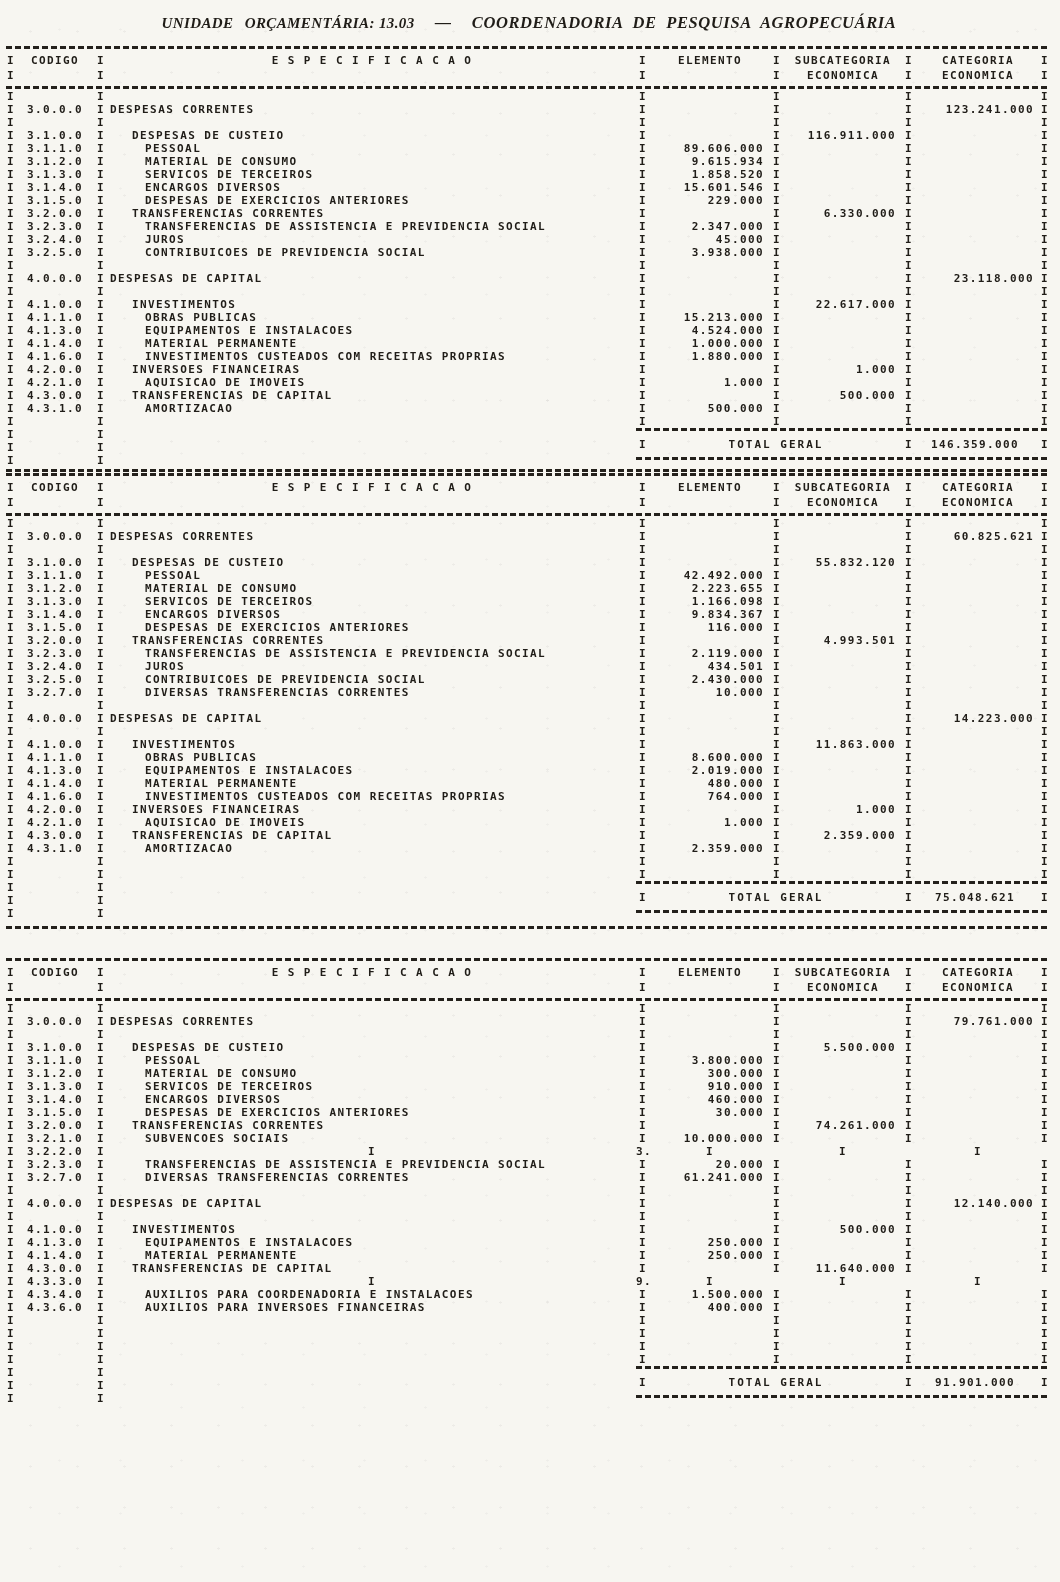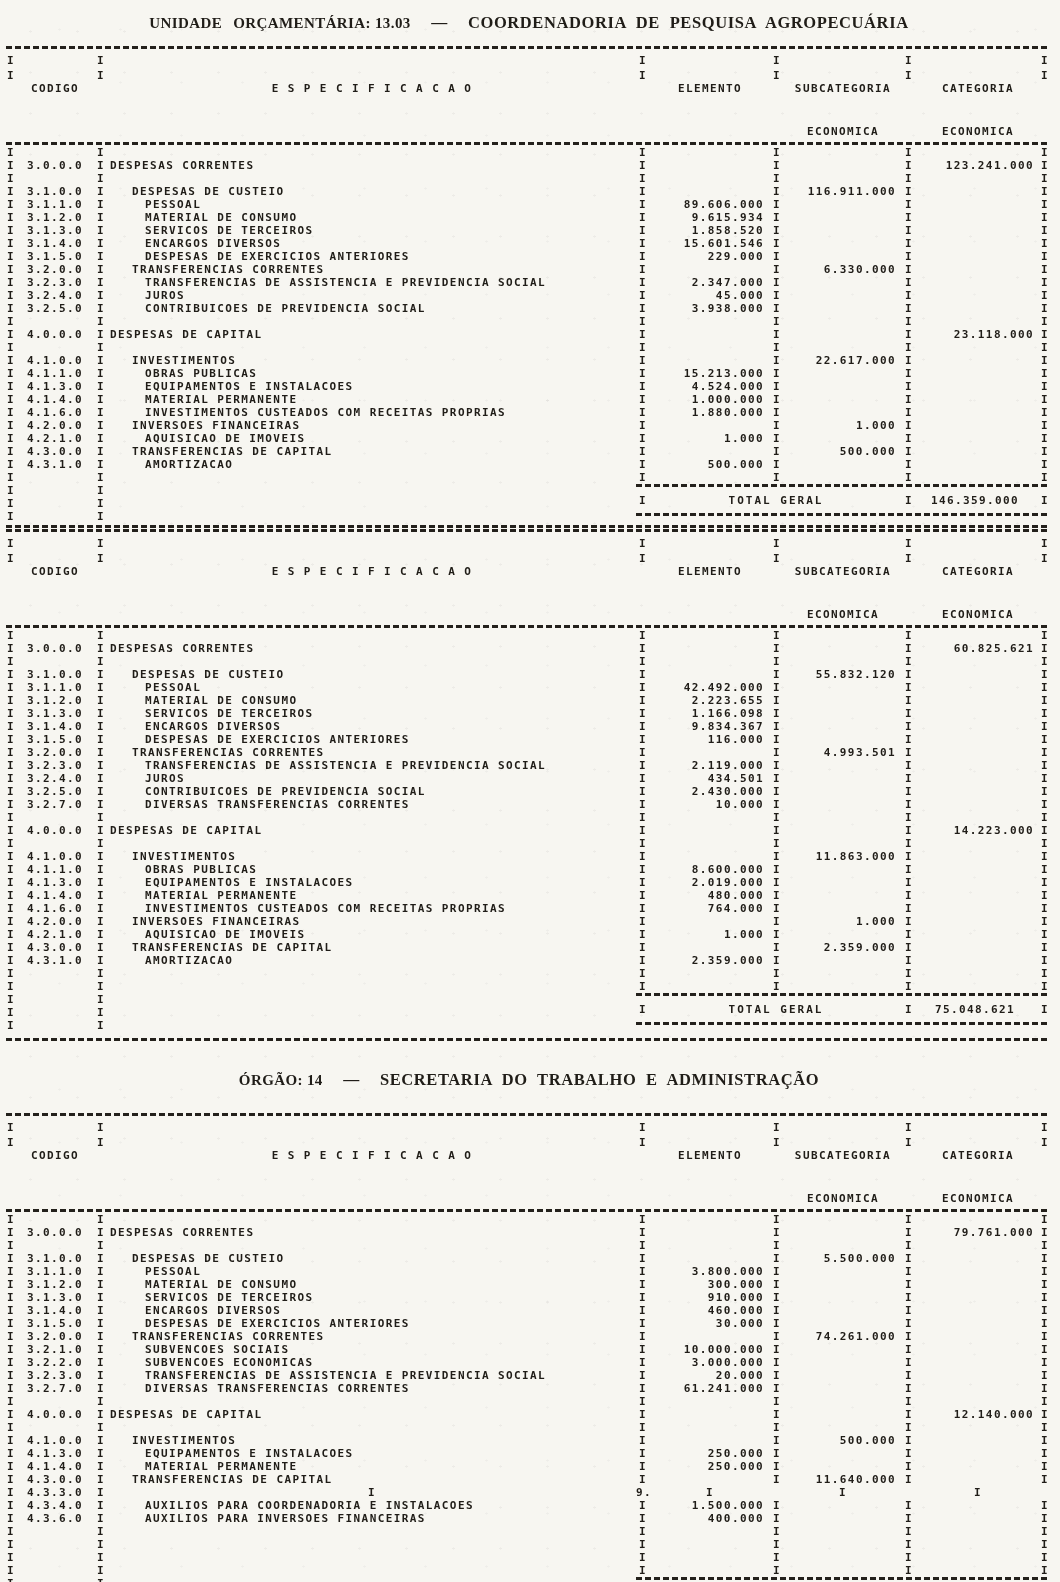--- a/index.html
+++ b/index.html
@@ -14,35 +14,35 @@
     color:#201d18;
     font-family:"DejaVu Sans Mono",monospace;
   }
   .page{padding:5px 8px 0 6px;}
 
   
   .heads{text-align:center;font-family:"Liberation Serif",serif;font-weight:700;}
   .s1 .heads{margin:5px 0 13px;}
   .s2 .heads{margin:33px 0 35px;}
   .s3 .heads{margin:29px 0 23px;}
-  .h{margin:8px;white-space:nowrap;word-spacing:7px;letter-spacing:0.4px;}
+  .h{margin:8px;white-space:nowrap;word-spacing:7px;letter-spacing:0.4px;font-style:italic;}
   .h.second{margin-top:9px;}
   .hl,.hcode{font-size:15px;}
   .hcode{margin-left:4px;}
   .hdash{font-size:16px;margin:0 9px;font-weight:700;}
   .hname{font-size:16.5px;letter-spacing:0.6px;word-spacing:5px;}
 
   
   .ttable{width:1044px;font-size:11px;font-weight:700;letter-spacing:1.4px;line-height:13px;white-space:nowrap;}
   .dline{height:3px;margin:1px 0;
     background:repeating-linear-gradient(90deg,#24211c 0 6px,transparent 6px 9px);}
   .hrow,.trow{display:grid;grid-template-columns:10px 78px 14px 1fr 14px 120px 14px 118px 14px 124px 10px;}
   .hrow{padding:3px 0 2px;}
   .hc{text-align:center;}
-  .hline{display:block;line-height:15px;margin-top:28px;}
+  .hline{display:block;line-height:15px;}
   .hsep{display:flex;flex-direction:column;align-items:center;}
   .hsep span{line-height:15px;}
   .trow{height:13px;}
   .sep{text-align:center;overflow:hidden;}
   .code{text-align:center;}
   .spec{overflow:hidden;}
   .i0{padding-left:2px;}
   .i1{padding-left:24px;}
   .i2{padding-left:37px;}
   .num{text-align:right;padding-right:6px;overflow:hidden;}
@@ -938,25 +938,20 @@
             </div>
             <div class="dline"></div>
           </div>
         </div>
         <div class="dline bline"></div>
       </div>
   </section>
 
   <section class="sec s3">
     <div class="heads">
-      <p class="h">
-        <span class="hl">ÓRGÃO:</span><span class="hcode">14</span>
-        <span class="hdash">—</span>
-        <span class="hname">SECRETARIA DO TRABALHO E ADMINISTRAÇÃO</span>
-      </p>
     </div>
     <div class="ttable">
         <div class="dline"></div>
         <div class="hrow">
           <span class="sep hsep">
             <span>I</span>
             <span>I</span>
           </span>
           <span class="hc">
             <span class="hline">CODIGO</span>
@@ -1138,21 +1133,20 @@
             <span class="sep">I</span>
             <span class="num"></span>
             <span class="sep">I</span>
             <span class="num"></span>
             <span class="sep">I</span>
           </div>
           <div class="trow">
             <span class="sep">I</span>
             <span class="code">3.2.2.0</span>
             <span class="sep">I</span>
-            <span class="spec i2">SUBVENCOES ECONOMICAS</span>
             <span class="sep">I</span>
             <span class="num">3.000.000</span>
             <span class="sep">I</span>
             <span class="num"></span>
             <span class="sep">I</span>
             <span class="num"></span>
             <span class="sep">I</span>
           </div>
           <div class="trow">
             <span class="sep">I</span>

